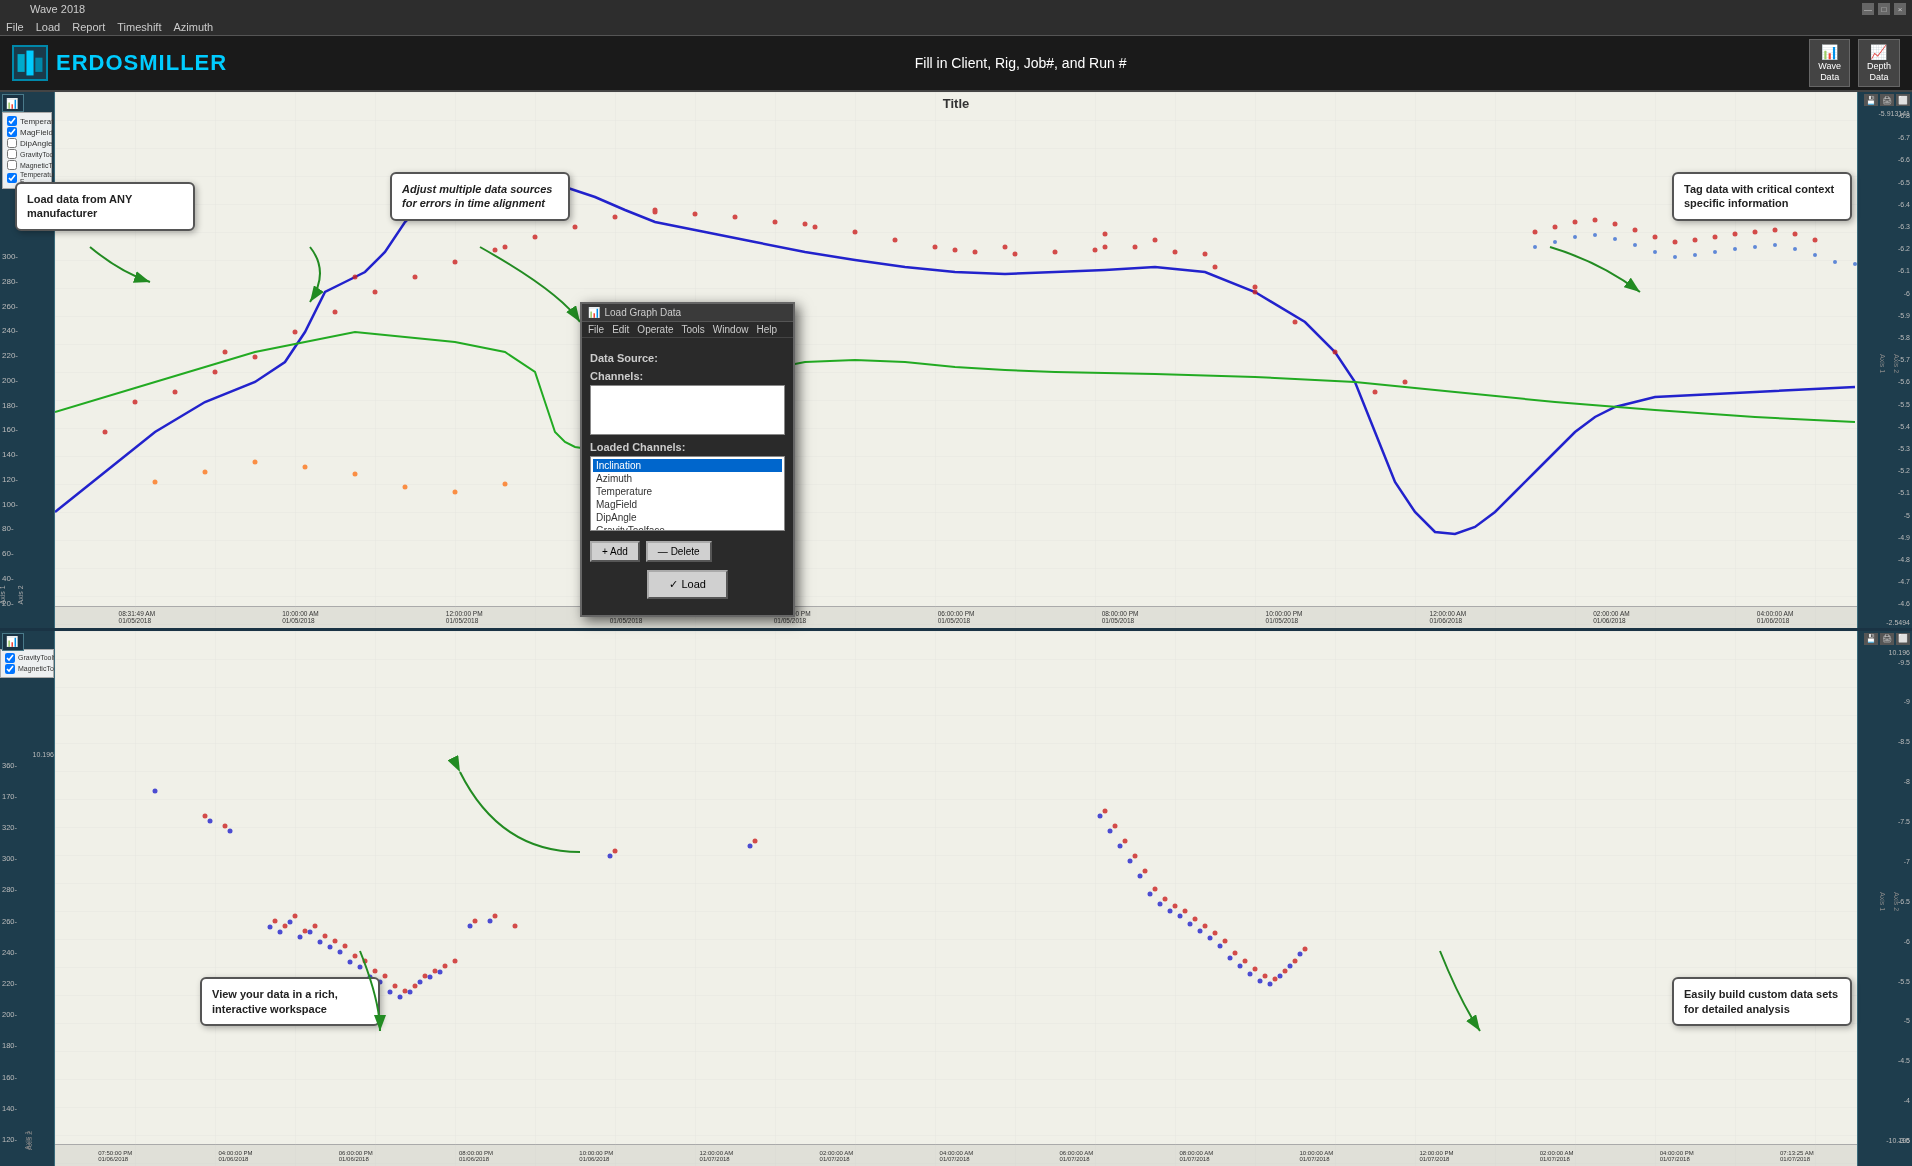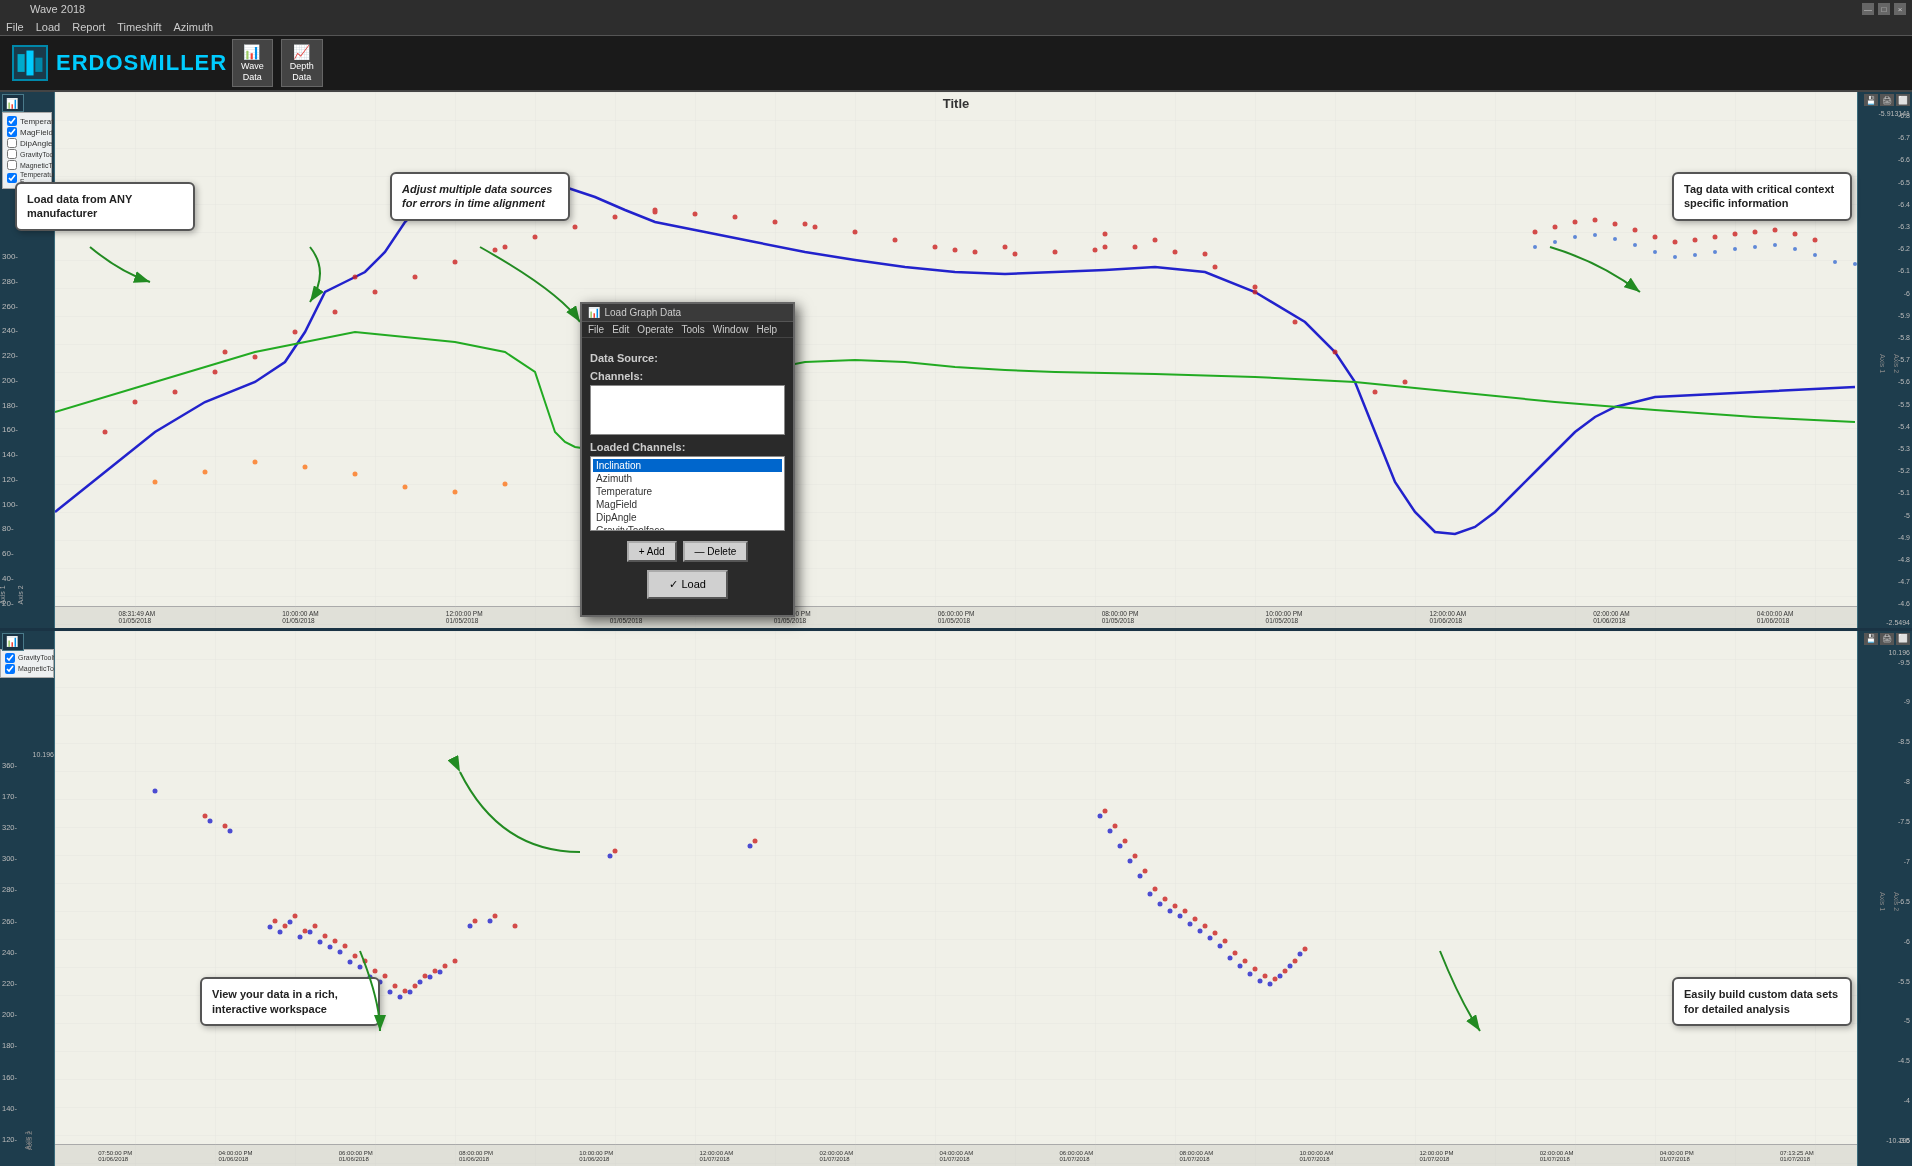--- a/index.html
+++ b/index.html
@@ -204,21 +204,21 @@
     }
     .modal-listbox-empty {
       height: 50px;
       background: white;
       border: 1px solid #888;
     }
     .modal-buttons {
       display: flex;
       gap: 6px;
       margin-top: 10px;
-      justify-content: center;
+      justify-content: flex-start;
     }
     .modal-btn {
       background: #d0d0d0;
       border: 2px outset #aaa;
       padding: 3px 10px;
       font-size: 10px;
       cursor: pointer;
       display: flex;
       align-items: center;
       gap: 3px;
@@ -292,20 +292,23 @@
       <svg width="36" height="36" viewBox="0 0 36 36">
         <rect width="36" height="36" fill="#1a3a4a"></rect>
         <rect x="4" y="8" width="8" height="20" fill="#00aacc"></rect>
         <rect x="14" y="4" width="8" height="28" fill="#00ccff"></rect>
         <rect x="24" y="12" width="8" height="16" fill="#0088aa"></rect>
       </svg>
     </div>
     <div class="logo-text">
       <span>ERDOS</span><span style="color:#00ccff">MILLER</span>
     </div>
+  </div>
+  <div class="header-center">
+    <span>Fill in Client, Rig, Job#, and Run #</span>
   </div>
   <div class="header-right">
     <div class="header-btn">
       <div class="header-btn-icon">📊</div>
       <div class="header-btn-label">Wave</div>
       <div class="header-btn-label">Data</div>
     </div>
     <div class="header-btn">
       <div class="header-btn-icon">📈</div>
       <div class="header-btn-label">Depth</div>

